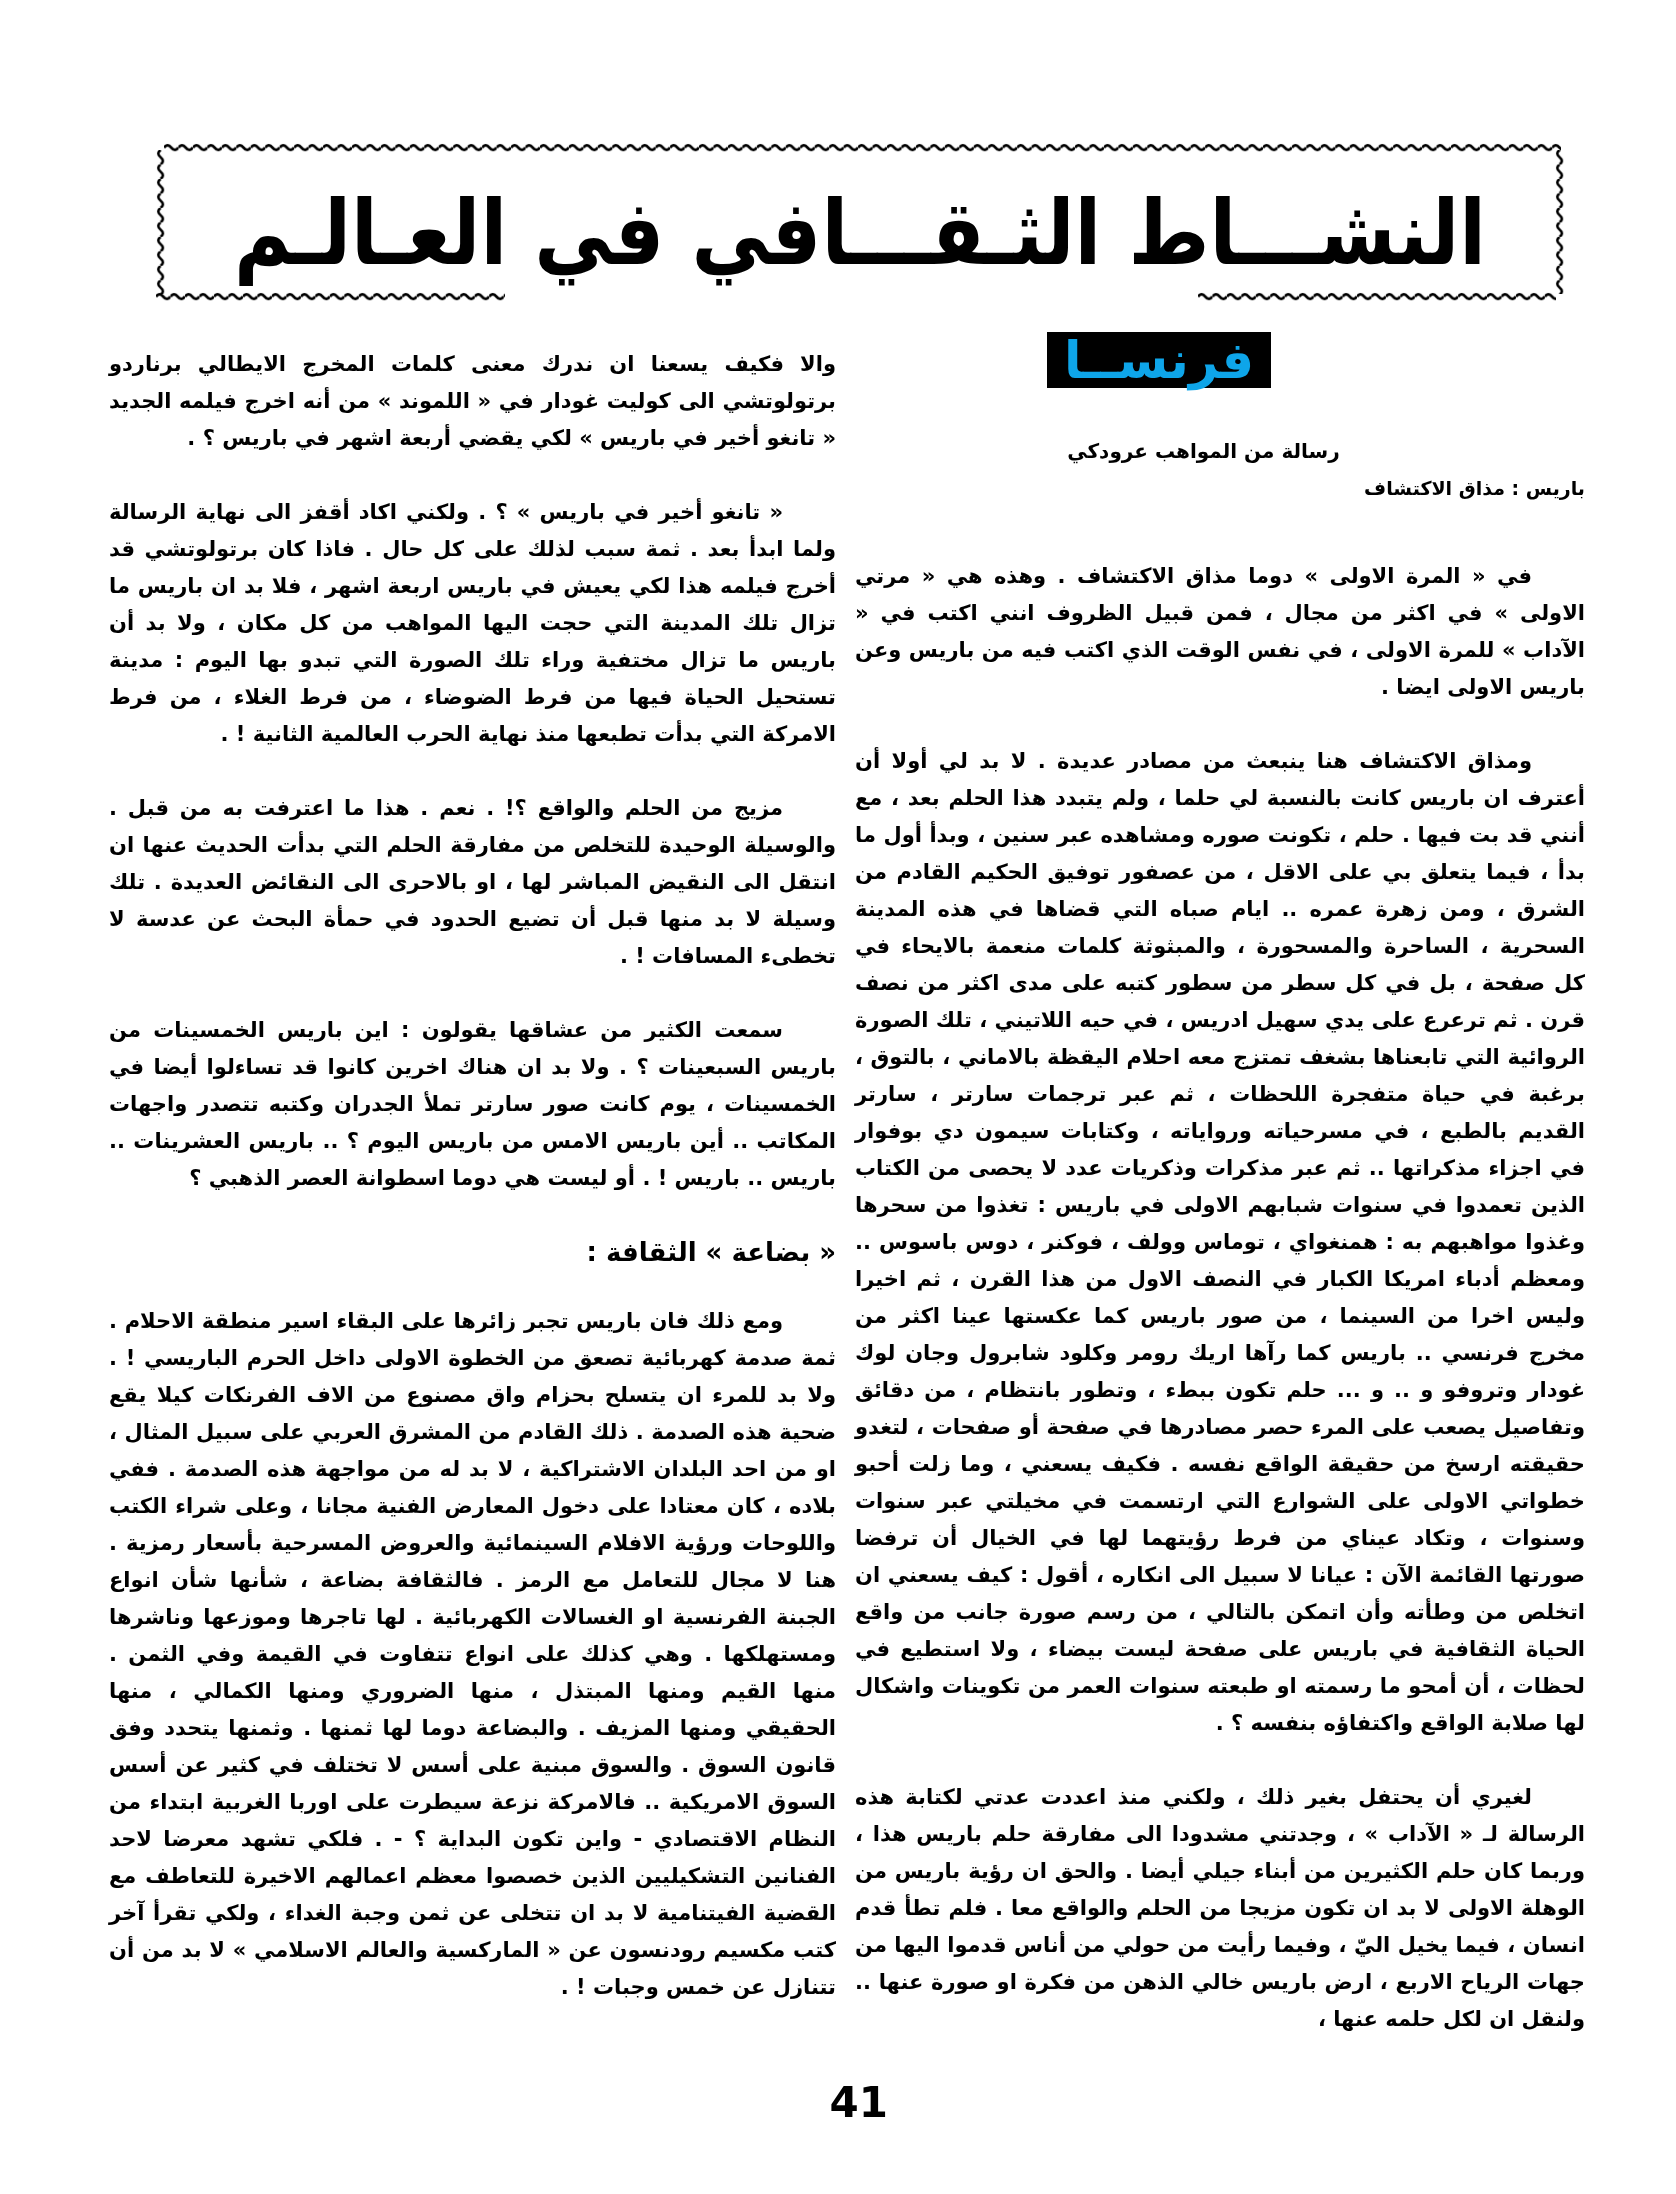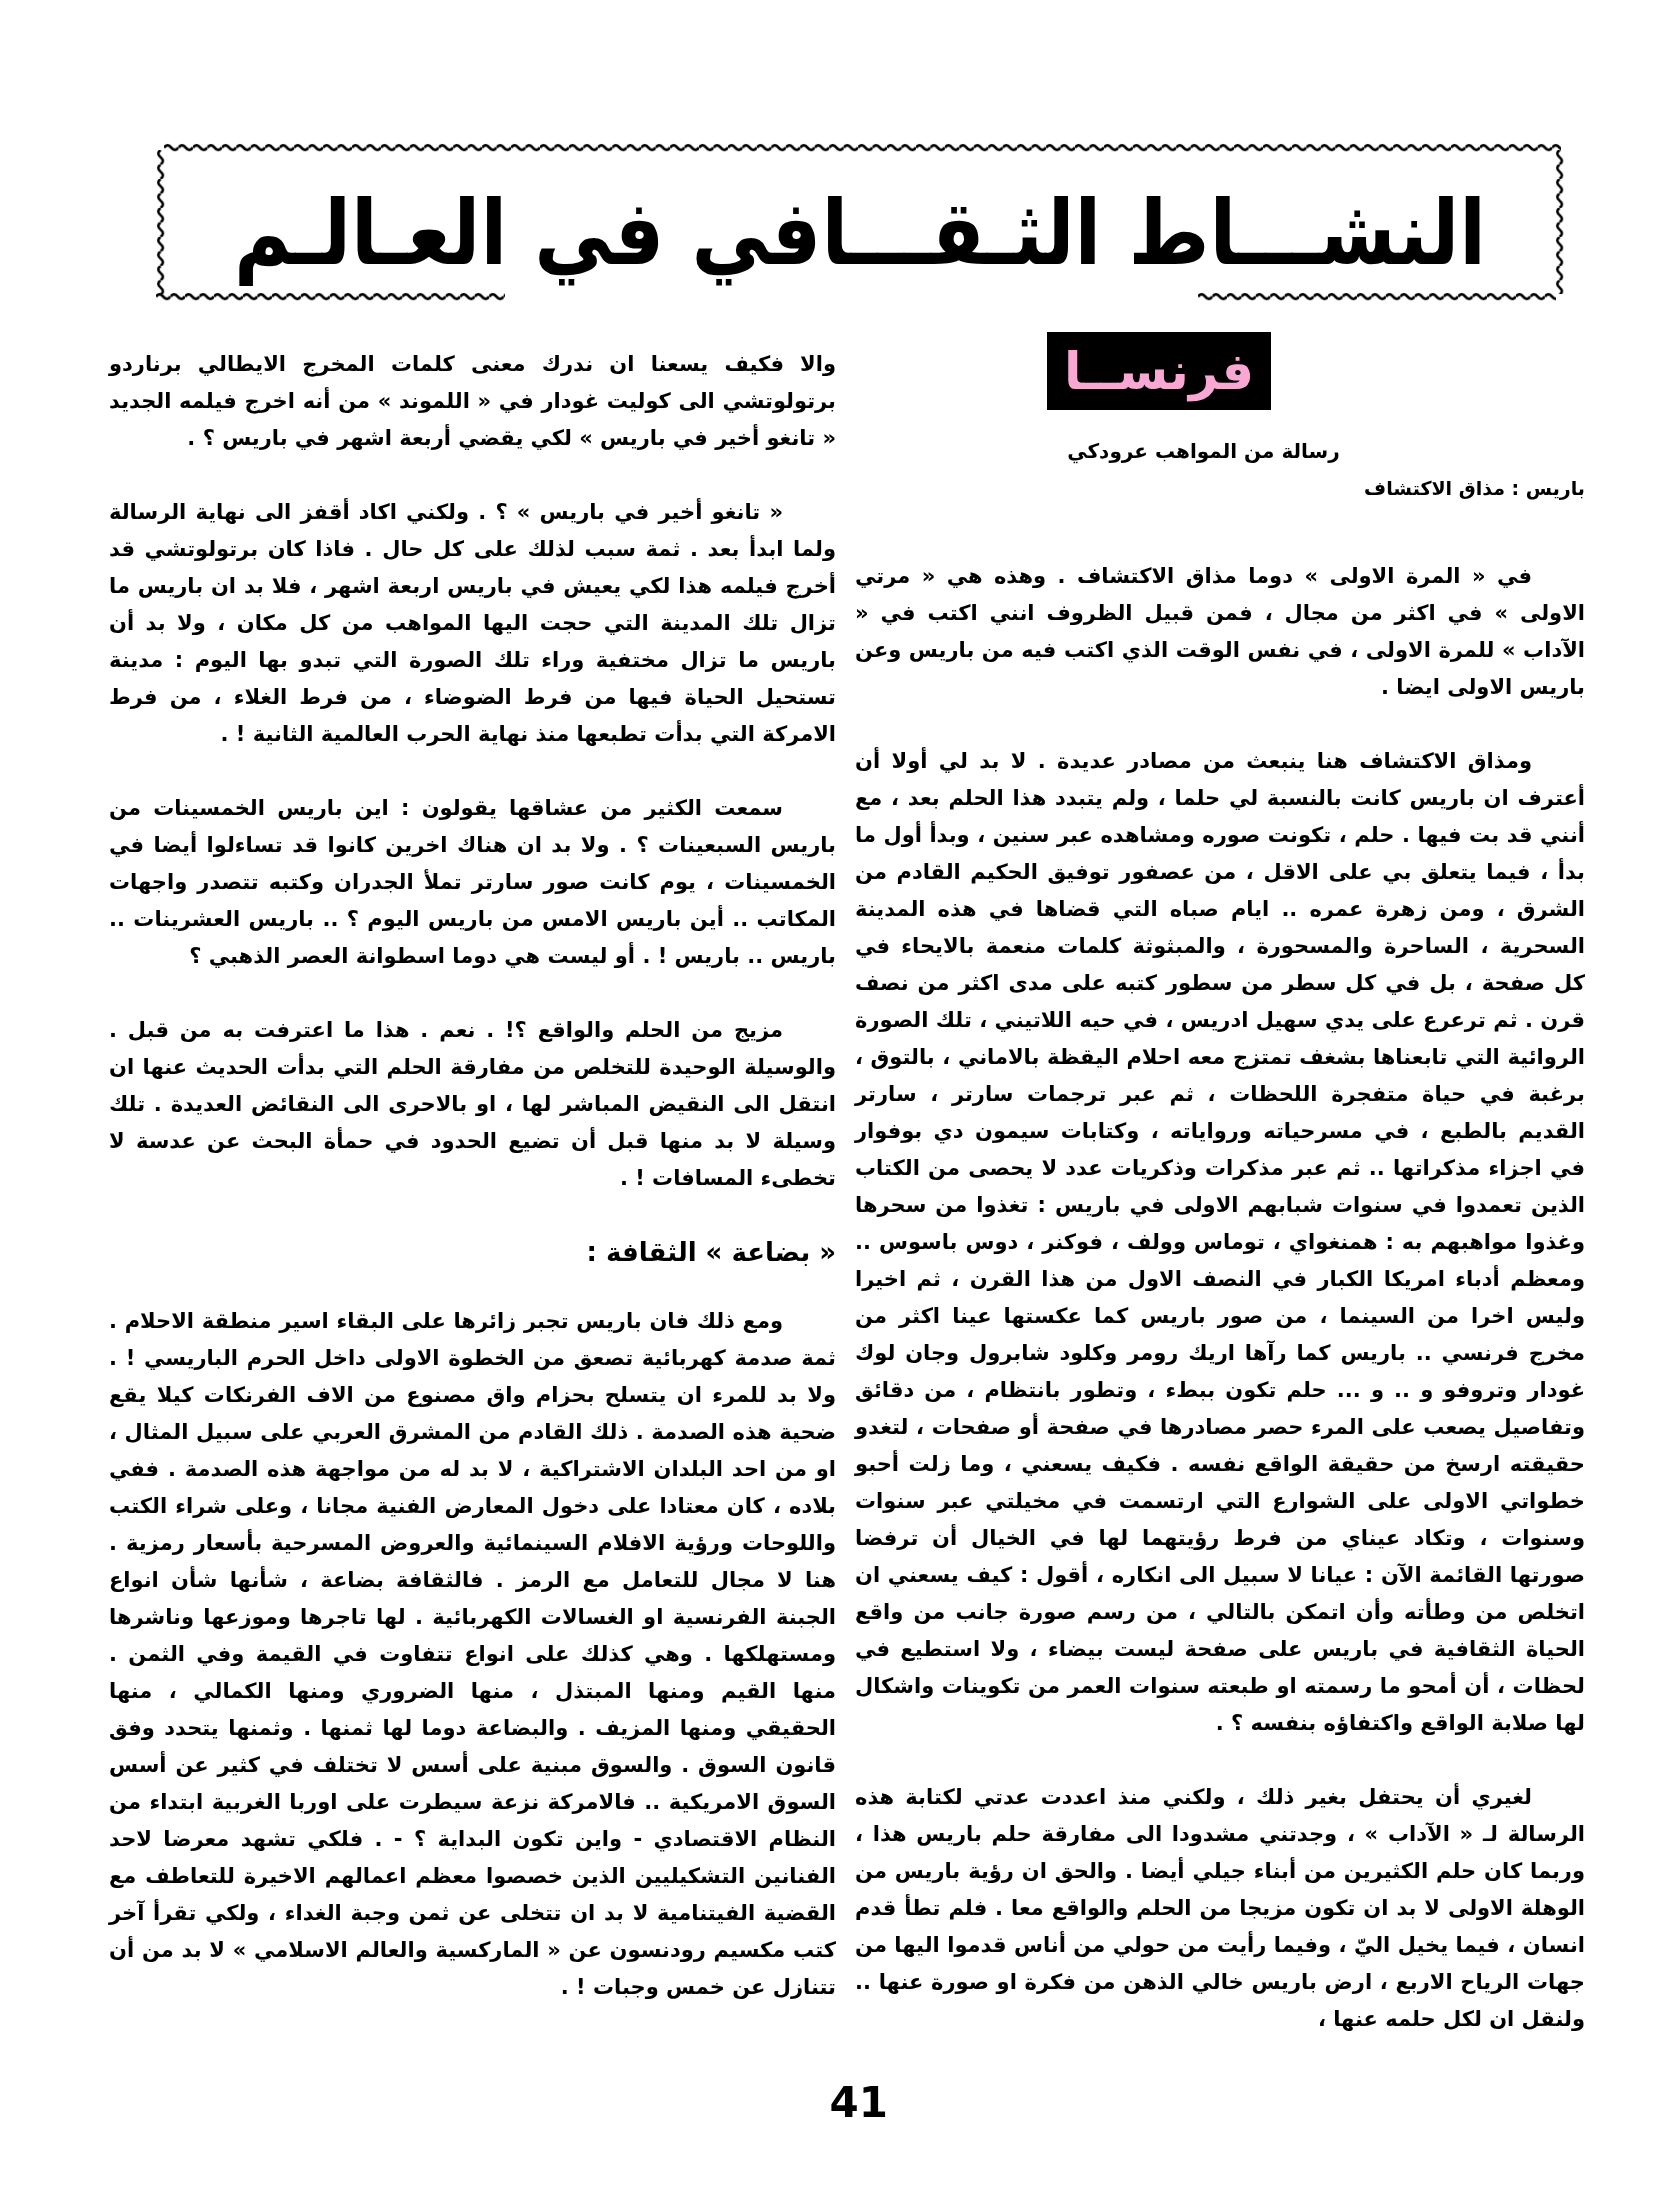--- a/index.html
+++ b/index.html
@@ -40,23 +40,23 @@
     line-height: 92px;
     letter-spacing: 4px;
     transform: scaleY(1.15);
     transform-origin: center top;
   }
 
   
   .country-badge {
     position: absolute;
     left: 1047px; top: 332px;
-    width: 224px; height: 78px;
+    width: 224px; height: 56px;
     background: #000;
-    color: #f9a8d4;
+    color: #0ea5e9;
     display: flex; align-items: center; justify-content: center;
     font-family: "DejaVu Sans", sans-serif;
     font-weight: bold;
     font-size: 51px;
     letter-spacing: 1.3px;
   }
 
   .byline {
     position: absolute;
     left: 855px; width: 736px; top: 439px;
@@ -158,20 +158,20 @@
 
 <div class="column col-right">
   <p class="para">في « المرة الاولى » دوما مذاق الاكتشاف . وهذه هي « مرتي الاولى » في اكثر من مجال ، فمن قبيل الظروف انني اكتب في « الآداب » للمرة الاولى ، في نفس الوقت الذي اكتب فيه من باريس وعن باريس الاولى ايضا .</p>
   <p class="para">ومذاق الاكتشاف هنا ينبعث من مصادر عديدة . لا بد لي أولا أن أعترف ان باريس كانت بالنسبة لي حلما ، ولم يتبدد هذا الحلم بعد ، مع أنني قد بت فيها . حلم ، تكونت صوره ومشاهده عبر سنين ، وبدأ أول ما بدأ ، فيما يتعلق بي على الاقل ، من عصفور توفيق الحكيم القادم من الشرق ، ومن زهرة عمره .. ايام صباه التي قضاها في هذه المدينة السحرية ، الساحرة والمسحورة ، والمبثوثة كلمات منعمة بالايحاء في كل صفحة ، بل في كل سطر من سطور كتبه على مدى اكثر من نصف قرن . ثم ترعرع على يدي سهيل ادريس ، في حيه اللاتيني ، تلك الصورة الروائية التي تابعناها بشغف تمتزج معه احلام اليقظة بالاماني ، بالتوق ، برغبة في حياة متفجرة اللحظات ، ثم عبر ترجمات سارتر ، سارتر القديم بالطبع ، في مسرحياته ورواياته ، وكتابات سيمون دي بوفوار في اجزاء مذكراتها .. ثم عبر مذكرات وذكريات عدد لا يحصى من الكتاب الذين تعمدوا في سنوات شبابهم الاولى في باريس : تغذوا من سحرها وغذوا مواهبهم به : همنغواي ، توماس وولف ، فوكنر ، دوس باسوس .. ومعظم أدباء امريكا الكبار في النصف الاول من هذا القرن ، ثم اخيرا وليس اخرا من السينما ، من صور باريس كما عكستها عينا اكثر من مخرج فرنسي .. باريس كما رآها اريك رومر وكلود شابرول وجان لوك غودار وتروفو و .. و ... حلم تكون ببطء ، وتطور بانتظام ، من دقائق وتفاصيل يصعب على المرء حصر مصادرها في صفحة أو صفحات ، لتغدو حقيقته ارسخ من حقيقة الواقع نفسه . فكيف يسعني ، وما زلت أحبو خطواتي الاولى على الشوارع التي ارتسمت في مخيلتي عبر سنوات وسنوات ، وتكاد عيناي من فرط رؤيتهما لها في الخيال أن ترفضا صورتها القائمة الآن : عيانا لا سبيل الى انكاره ، أقول : كيف يسعني ان اتخلص من وطأته وأن اتمكن بالتالي ، من رسم صورة جانب من واقع الحياة الثقافية في باريس على صفحة ليست بيضاء ، ولا استطيع في لحظات ، أن أمحو ما رسمته او طبعته سنوات العمر من تكوينات واشكال لها صلابة الواقع واكتفاؤه بنفسه ؟ .</p>
   <p class="para">لغيري أن يحتفل بغير ذلك ، ولكني منذ اعددت عدتي لكتابة هذه الرسالة لـ « الآداب » ، وجدتني مشدودا الى مفارقة حلم باريس هذا ، وربما كان حلم الكثيرين من أبناء جيلي أيضا . والحق ان رؤية باريس من الوهلة الاولى لا بد ان تكون مزيجا من الحلم والواقع معا . فلم تطأ قدم انسان ، فيما يخيل اليّ ، وفيما رأيت من حولي من أناس قدموا اليها من جهات الرياح الاربع ، ارض باريس خالي الذهن من فكرة او صورة عنها .. ولنقل ان لكل حلمه عنها ،</p>
 </div>
 
 <div class="column col-left">
   <p class="para no-indent">والا فكيف يسعنا ان ندرك معنى كلمات المخرج الايطالي برناردو برتولوتشي الى كوليت غودار في « اللموند » من أنه اخرج فيلمه الجديد « تانغو أخير في باريس » لكي يقضي أربعة اشهر في باريس ؟ .</p>
   <p class="para">« تانغو أخير في باريس » ؟ . ولكني اكاد أقفز الى نهاية الرسالة ولما ابدأ بعد . ثمة سبب لذلك على كل حال . فاذا كان برتولوتشي قد أخرج فيلمه هذا لكي يعيش في باريس اربعة اشهر ، فلا بد ان باريس ما تزال تلك المدينة التي حجت اليها المواهب من كل مكان ، ولا بد أن باريس ما تزال مختفية وراء تلك الصورة التي تبدو بها اليوم : مدينة تستحيل الحياة فيها من فرط الضوضاء ، من فرط الغلاء ، من فرط الامركة التي بدأت تطبعها منذ نهاية الحرب العالمية الثانية ! .</p>
+  <p class="para">مزيج من الحلم والواقع ؟! . نعم . هذا ما اعترفت به من قبل . والوسيلة الوحيدة للتخلص من مفارقة الحلم التي بدأت الحديث عنها ان انتقل الى النقيض المباشر لها ، او بالاحرى الى النقائض العديدة . تلك وسيلة لا بد منها قبل أن تضيع الحدود في حمأة البحث عن عدسة لا تخطىء المسافات ! .</p>
   <p class="para">سمعت الكثير من عشاقها يقولون : اين باريس الخمسينات من باريس السبعينات ؟ . ولا بد ان هناك اخرين كانوا قد تساءلوا أيضا في الخمسينات ، يوم كانت صور سارتر تملأ الجدران وكتبه تتصدر واجهات المكاتب .. أين باريس الامس من باريس اليوم ؟ .. باريس العشرينات .. باريس .. باريس ! . أو ليست هي دوما اسطوانة العصر الذهبي ؟</p>
-  <p class="para">مزيج من الحلم والواقع ؟! . نعم . هذا ما اعترفت به من قبل . والوسيلة الوحيدة للتخلص من مفارقة الحلم التي بدأت الحديث عنها ان انتقل الى النقيض المباشر لها ، او بالاحرى الى النقائض العديدة . تلك وسيلة لا بد منها قبل أن تضيع الحدود في حمأة البحث عن عدسة لا تخطىء المسافات ! .</p>
   <div class="section-heading">« بضاعة » الثقافة :</div>
   <p class="para">ومع ذلك فان باريس تجبر زائرها على البقاء اسير منطقة الاحلام . ثمة صدمة كهربائية تصعق من الخطوة الاولى داخل الحرم الباريسي ! . ولا بد للمرء ان يتسلح بحزام واق مصنوع من الاف الفرنكات كيلا يقع ضحية هذه الصدمة . ذلك القادم من المشرق العربي على سبيل المثال ، او من احد البلدان الاشتراكية ، لا بد له من مواجهة هذه الصدمة . ففي بلاده ، كان معتادا على دخول المعارض الفنية مجانا ، وعلى شراء الكتب واللوحات ورؤية الافلام السينمائية والعروض المسرحية بأسعار رمزية . هنا لا مجال للتعامل مع الرمز . فالثقافة بضاعة ، شأنها شأن انواع الجبنة الفرنسية او الغسالات الكهربائية . لها تاجرها وموزعها وناشرها ومستهلكها . وهي كذلك على انواع تتفاوت في القيمة وفي الثمن . منها القيم ومنها المبتذل ، منها الضروري ومنها الكمالي ، منها الحقيقي ومنها المزيف . والبضاعة دوما لها ثمنها . وثمنها يتحدد وفق قانون السوق . والسوق مبنية على أسس لا تختلف في كثير عن أسس السوق الامريكية .. فالامركة نزعة سيطرت على اوربا الغربية ابتداء من النظام الاقتصادي - واين تكون البداية ؟ - . فلكي تشهد معرضا لاحد الفنانين التشكيليين الذين خصصوا معظم اعمالهم الاخيرة للتعاطف مع القضية الفيتنامية لا بد ان تتخلى عن ثمن وجبة الغداء ، ولكي تقرأ آخر كتب مكسيم رودنسون عن « الماركسية والعالم الاسلامي » لا بد من أن تتنازل عن خمس وجبات ! .</p>
 </div>
 
 <div class="page-number">41</div>
 
 
 </body></html>

